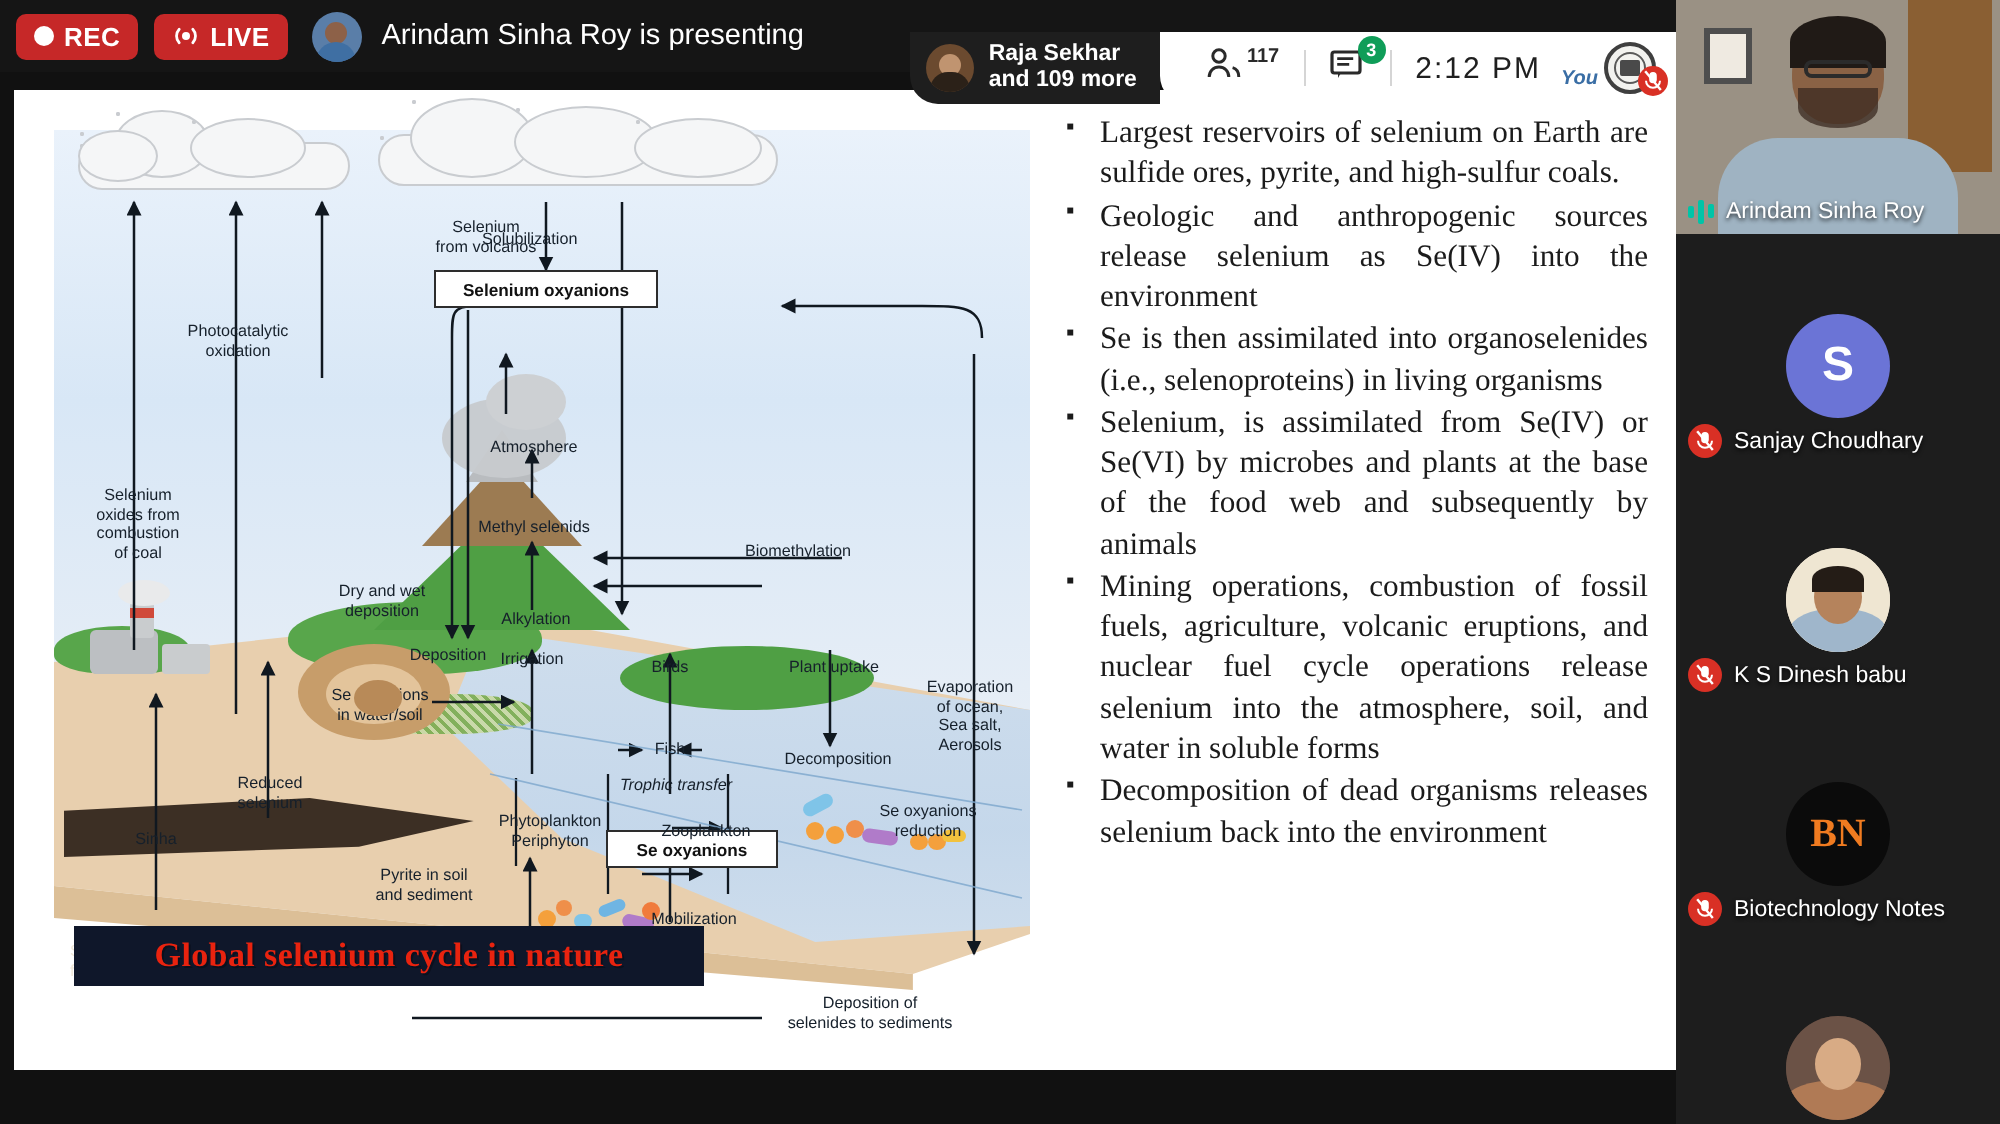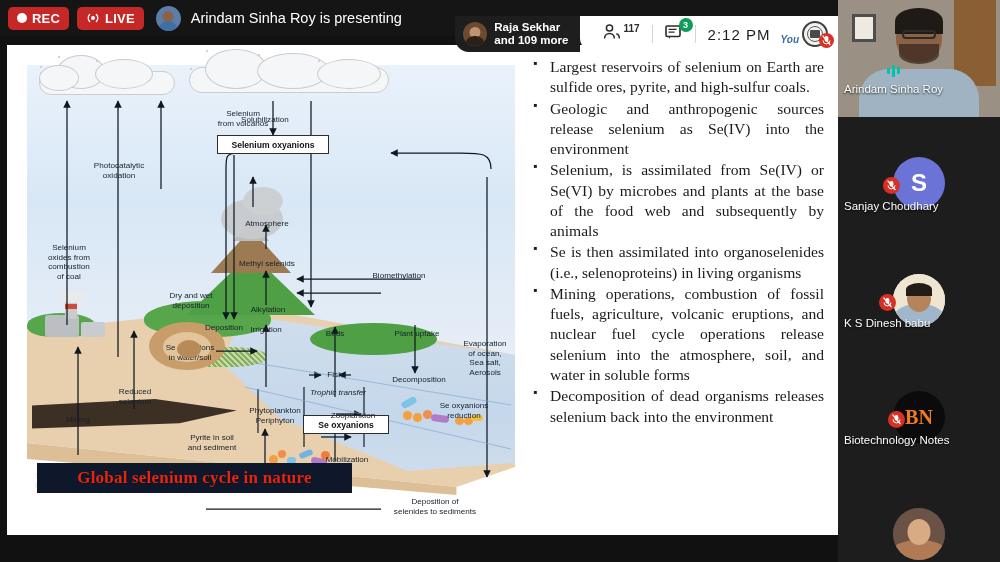--- a/index.html
+++ b/index.html
@@ -122,21 +122,21 @@
      display:flex; align-items:center; justify-content:center; }
   .title-banner span { font-family:"Liberation Serif", serif; font-weight:700; font-size:17px; color:#e8230f;
      text-shadow:1px 1px 0 rgba(0,0,0,.28); letter-spacing:.2px; }
 
   svg.arrows { position:absolute; left:0; top:0; width:500px; height:460px; overflow:visible; }
 
   
   .sidebar { position:absolute; right:0; top:0; width:162px; height:562px; background:#1a1a1a; z-index:30; }
   .tile { position:relative; width:162px; height:117px; background:#1d1d1d; overflow:hidden; }
   .tile + .tile { }
-  .tile .namerow { position:absolute; left:6px; bottom:22px; display:flex; align-items:center; gap:6px;flex-direction:column; }
+  .tile .namerow { position:absolute; left:6px; bottom:5px; display:flex; align-items:center; gap:6px; }
   .tile .nm { color:#fff; font-size:11.5px; text-shadow:0 1px 2px rgba(0,0,0,.85); white-space:nowrap; }
   .mic-badge { width:17px; height:17px; border-radius:50%; background:#d93025; display:flex; align-items:center; justify-content:center; flex:0 0 auto; }
 
   .avatar-circle { position:absolute; left:50%; top:40px; transform:translateX(-50%); width:52px; height:52px; border-radius:50%;
      display:flex; align-items:center; justify-content:center; font-size:24px; font-weight:600; color:#fff; overflow:hidden; }
 
   
   .cam { position:absolute; inset:0; background:linear-gradient(160deg,#8e8375 0%,#6e6456 55%,#3a332b 100%); }
   .cam .wall { position:absolute; inset:0; background:#9a9184; }
   .cam .door { position:absolute; right:4px; top:0; width:42px; height:86px; background:#8a5f33; }
@@ -395,21 +395,21 @@
             <div class="flab" style="left:362px;top:272px;width:68px;">Plant uptake</div>
             <div class="flab" style="left:360px;top:318px;width:76px;">Decomposition</div>
             <div class="flab" style="left:434px;top:282px;width:60px;">Evaporation
 of ocean,
 Sea salt,
 Aerosols</div>
             <div class="flab" style="left:132px;top:286px;width:74px;">Se oxyanions
 in water/soil</div>
             <div class="flab" style="left:80px;top:330px;width:68px;">Reduced
 selenium</div>
-            <div class="flab" style="left:28px;top:358px;width:58px;">Mining</div>
+            <div class="flab" style="left:28px;top:358px;width:58px;">Sinha</div>
             <div class="flab" style="left:14px;top:414px;width:74px;text-align:left;color:#efe7d8;">Selenium in
 fossil fuels</div>
             <div class="flab" style="left:150px;top:376px;width:82px;">Pyrite in soil
 and sediment</div>
             <div class="flab" style="left:296px;top:313px;width:36px;">Fish</div>
             <div class="flab ital" style="left:278px;top:331px;width:78px;">Trophic transfer</div>
             <div class="flab" style="left:218px;top:349px;width:72px;">Phytoplankton
 Periphyton</div>
             <div class="flab" style="left:300px;top:354px;width:64px;">Zooplankton</div>
             <div class="flab" style="left:292px;top:398px;width:68px;">Mobilization</div>
@@ -421,22 +421,22 @@
             <div class="title-banner">
               <span>Global selenium cycle in nature</span>
             </div>
           </div>
         </div>
 
         <div class="bullets">
           <ul>
             <li>Largest reservoirs of selenium on Earth are sulfide ores, pyrite, and high-sulfur coals.</li>
             <li>Geologic and anthropogenic sources release selenium as Se(IV) into the environment</li>
+            <li>Se is then assimilated into organoselenides (i.e., selenoproteins) in living organisms</li>
             <li>Selenium, is assimilated from Se(IV) or Se(VI) by microbes and plants at the base of the food web and subsequently by animals</li>
-            <li>Se is then assimilated into organoselenides (i.e., selenoproteins) in living organisms</li>
             <li>Mining operations, combustion of fossil fuels, agriculture, volcanic eruptions, and nuclear fuel cycle operations release selenium into the atmosphere, soil, and water in soluble forms</li>
             <li>Decomposition of dead organisms releases selenium back into the environment</li>
           </ul>
         </div>
 
       </div>
     </div>
   </div>
 
   <div class="sidebar">

